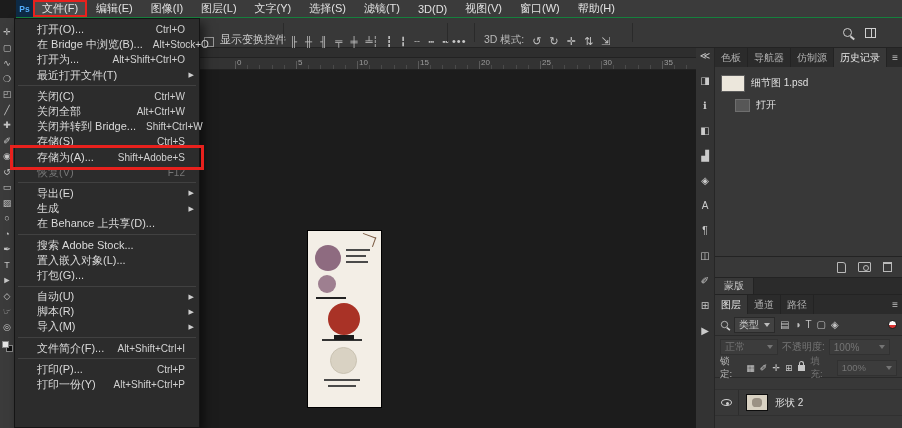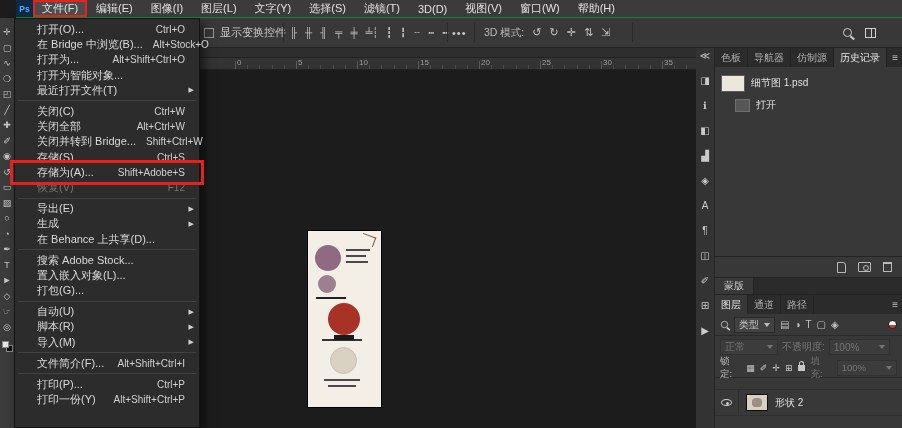--- a/index.html
+++ b/index.html
@@ -13,21 +13,21 @@
     border-bottom:1px solid #15803d;display:flex;align-items:stretch;z-index:60}
   .ps-logo{width:17px;display:flex;align-items:center;justify-content:center;background:#0d2a45;
     color:#53aefc;font-size:8.5px;font-weight:bold}
   .menubar-items{display:flex;align-items:stretch}
   .menubar-item{display:flex;align-items:center;padding:0 9px;font-size:11px;color:#e2e2e2}
   .menubar-item.hl{outline:2px solid var(--hl);outline-offset:-2px;background:#4c4c4c}
 
   
   .options{position:absolute;left:0;top:18px;width:100%;height:30px;background:#383838;
     border-bottom:1px solid #232323;z-index:5}
-  .opt{position:absolute;top:0;height:29px;display:flex;align-items:center;gap:6px;color:#c9c9c9;font-size:11px}
+  .opt{position:absolute;top:0;height:29px;display:flex;align-items:flex-end;gap:6px;color:#c9c9c9;font-size:11px}
   #opt-transform{left:204px}
   .checkbox{width:10px;height:10px;border:1px solid #9a9a9a;background:#383838}
   .vsep{position:absolute;top:5px;height:19px;width:1px;background:#2a2a2a}
   .glyph-btn{font-size:10px;color:#c2c2c2;line-height:1}
   #opt-align{left:290px;gap:8px}
   #opt-distribute{left:372px;gap:8px}
   #opt-dots{left:452px;letter-spacing:1px}
   #opt-3d{left:484px;gap:8px;font-size:10.5px;color:#b9b9b9}
   #opt-3d .glyph-btn{font-size:11px}
   .opt-right{position:absolute;right:26px;top:0;height:29px;display:flex;align-items:center;gap:13px}
@@ -416,25 +416,20 @@
       <div class="menu-item">
         <span class="label">在 Bridge 中浏览(B)...</span>
         <span class="shortcut">Alt+Stock+O</span>
         <span class="arrow"></span>
       </div>
       <div class="menu-item">
         <span class="label">打开为...</span>
         <span class="shortcut">Alt+Shift+Ctrl+O</span>
         <span class="arrow"></span>
       </div>
-      <div class="menu-item">
-        <span class="label">打开为智能对象...</span>
-        <span class="shortcut"></span>
-        <span class="arrow"></span>
-      </div>
       <div class="menu-item sub">
         <span class="label">最近打开文件(T)</span>
         <span class="shortcut"></span>
         <span class="arrow"></span>
       </div>
       <div class="menu-item sep">
         
         
         
       </div>

